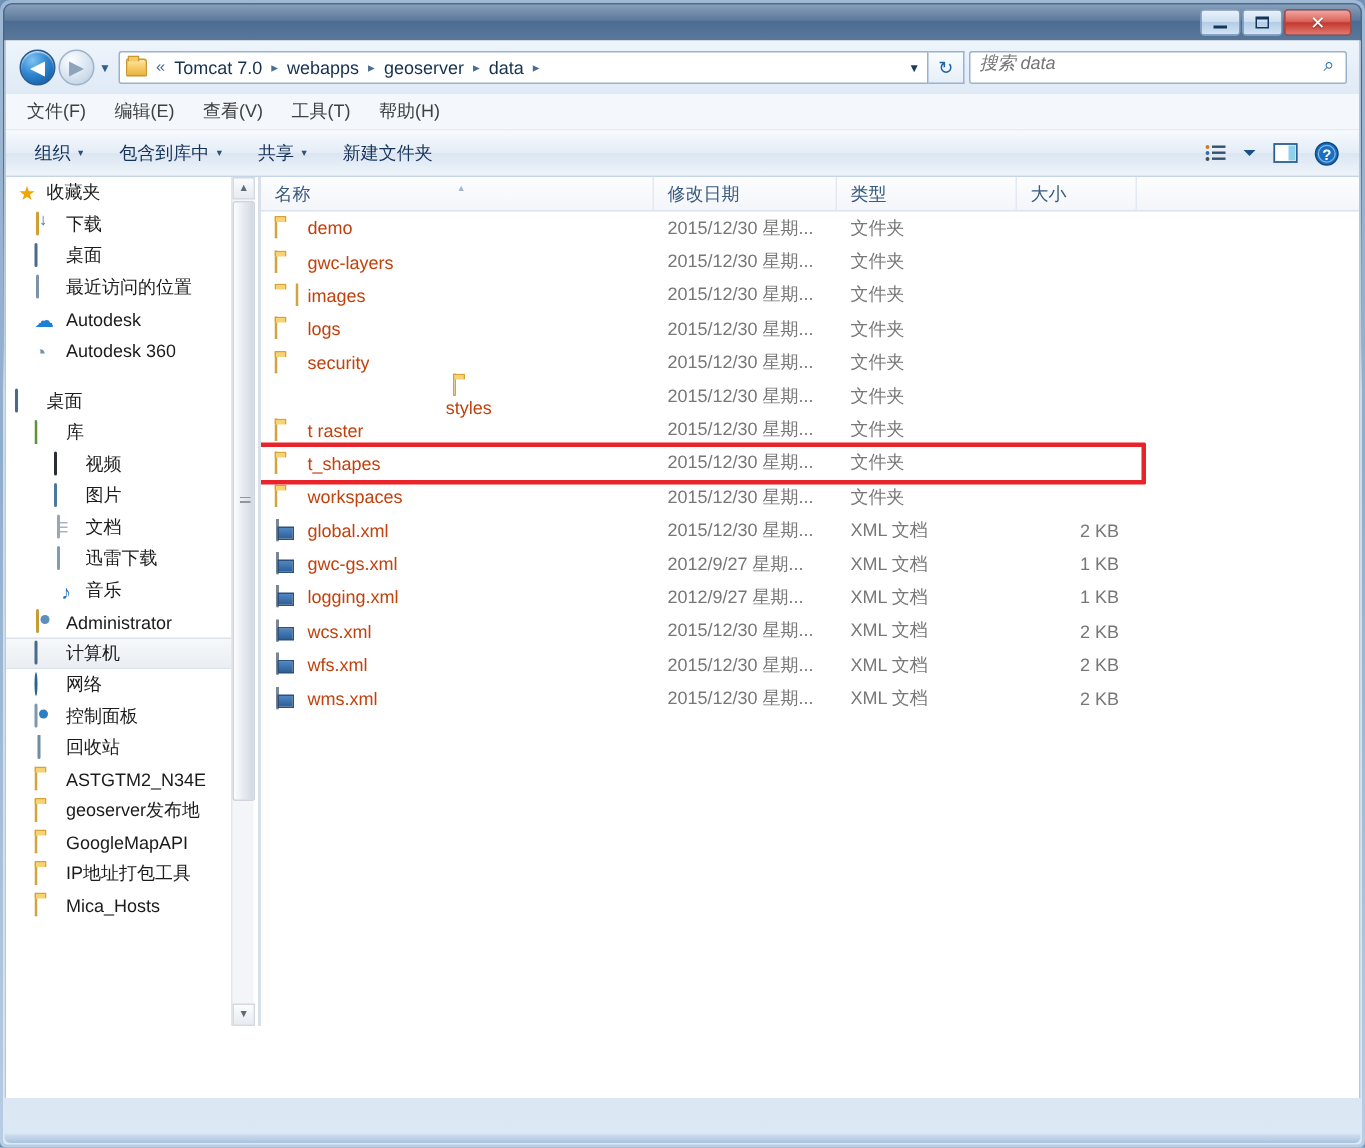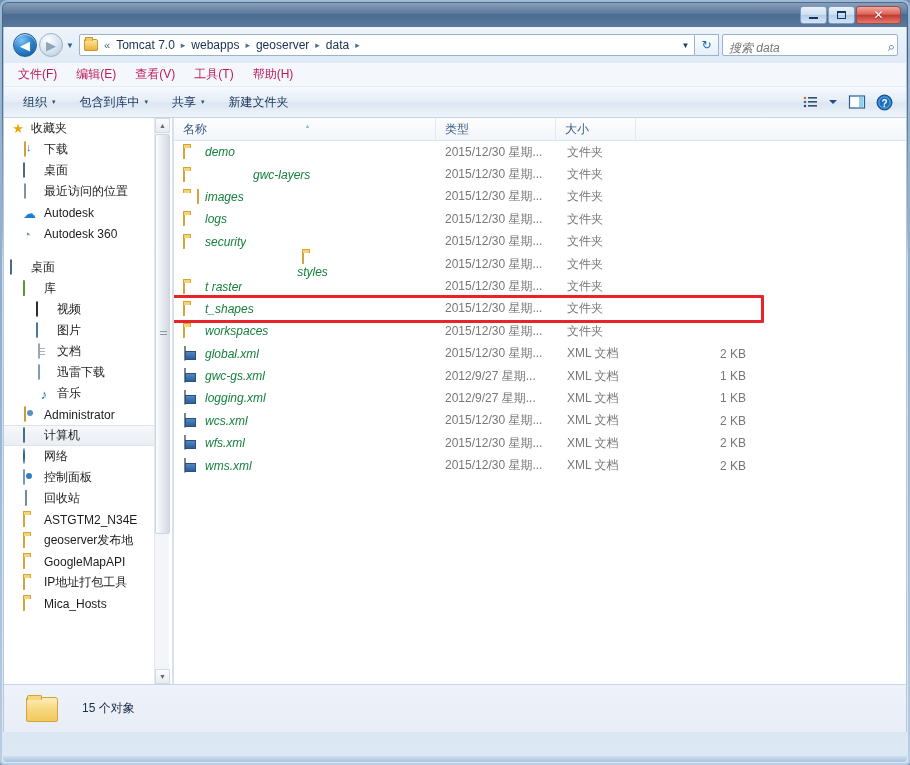--- a/index.html
+++ b/index.html
@@ -114,39 +114,39 @@
     width:17px; height:20px; display:flex; align-items:center; justify-content:center;
     font-size:8px; color:#1a3a5c; cursor:pointer; flex:none;
   }
   #refresh {
     width:24px; height:22px; border:1px solid #9ab2cb; border-left:none;
     background: linear-gradient(180deg,#fafdff 0%, #e6eef8 100%);
     display:flex; align-items:center; justify-content:center;
     color:#1d64a8; font-size:12px; cursor:pointer; flex:none;
   }
   #searchbox {
-    width:176px; height:22px; margin-right:8px; margin-left:3px;
+    width:252px; height:22px; margin-right:8px; margin-left:3px;
     background:#fff; border:1px solid #9ab2cb; border-radius:2px;
-    display:flex; align-items:flex-end; flex:none;
+    display:flex; align-items:flex-start; flex:none;
   }
   #searchbox input {
     flex:1; border:none; outline:none; font-size:12px;
     font-style:italic; color:#707070; padding-left:6px;
     font-family:"Liberation Sans",sans-serif; background:transparent;
   }
   #search-icon { width:22px; text-align:center; color:#2a6ca8; font-size:13px; cursor:pointer; }
 
   
   #menubar {
     position:absolute; left:0; top:36px; width:100%; height:24px;
     background:#f4f8fc;
     border-bottom:1px solid #e3ebf3;
     display:flex; align-items:center; padding-left:14px;
   }
-  .menu-item { font-size:12px; color:#be185d; margin-right:19px; cursor:pointer; }
+  .menu-item { font-size:12px; color:#404040; margin-right:19px; cursor:pointer; }
 
   
   #cmdbar {
     position:absolute; left:0; top:60px; width:100%; height:31px;
     background: linear-gradient(180deg,#f6fafd 0%, #e4ecf6 50%, #dbe6f2 51%, #eef4fa 100%);
     border-bottom:1px solid #c6d5e5;
     display:flex; align-items:center; padding-left:14px;
   }
   .cmd-item {
     font-size:12px; color:#15325a; margin-right:14px; cursor:pointer;
@@ -259,21 +259,21 @@
     font-size:12px; color:#3a5a80; padding-left:9px; height:23px; line-height:23px;
     border-right:1px solid #e3e9f0; cursor:pointer; position:relative; overflow:hidden;
   }
   .col.sorted::after {
     content:'\25B2'; position:absolute; left:50%; top:-3px; font-size:6px; color:#9fb6cf;
   }
   .rows { position:absolute; left:0; top:23px; width:100%; }
   .frow { display:flex; height:22.4px; align-items:center; font-size:12px; }
   .cell-name { display:flex; align-items:center; padding-left:9px; overflow:hidden; }
   .cell { padding-left:9px; color:#777; overflow:hidden; white-space:nowrap; }
-  .cell.name-text { color:#15803d; padding-left:6px;font-style:italic; }
+  .cell.name-text { color:#c2410c; padding-left:6px; }
   .cell.size { text-align:right; padding-right:12px; padding-left:0; }
   .fico { width:16px; height:16px; flex:none; position:relative; }
   .fico-folder {
     width:14px; height:12px; margin-top:3px;
     background: linear-gradient(180deg,#fdeab0 0%, #f8d374 45%, #f0c254 100%);
     border:1px solid #d3a33c; border-radius:1px 2px 1px 1px;
   }
   .fico-folder::before {
     content:''; position:absolute; left:0; top:0px; width:6px; height:3px;
     background:#f8d374; border:1px solid #d3a33c; border-bottom:none; border-radius:1px 1px 0 0;
@@ -529,35 +529,36 @@
           <div id="side-thumb"></div>
           <div class="sb-arrow" id="side-bottom-arrow">▼</div>
         </div>
       </div>
 
       <div id="pane-split"></div>
 
       <div id="filepane">
         <div id="colhead">
             <div class="col sorted" style="width: 262px;"><span>名称</span></div>
+            <div class="col" style="width: 122px;"><span>修改日期</span></div>
             <div class="col" style="width: 120px;"><span>类型</span></div>
             <div class="col" style="width: 80px;"><span>大小</span></div>
           </div>
         <div class="rows" id="rows">
             <div class="frow">
               <div class="cell-name" style="width: 262px;">
                 <span class="fico"><span class="fico-folder"></span></span>
                 <span class="cell name-text">demo</span>
               </div>
               <div class="cell" style="width: 122px;">2015/12/30 星期...</div>
               <div class="cell" style="width: 120px;">文件夹</div>
               <div class="cell size" style="width: 80px;"></div>
             </div>
             <div class="frow">
-              <div class="cell-name" style="width: 262px; gap: 48px;">
+              <div class="cell-name" style="width: 262px;">
                 <span class="fico"><span class="fico-folder"></span></span>
                 <span class="cell name-text">gwc-layers</span>
               </div>
               <div class="cell" style="width: 122px;">2015/12/30 星期...</div>
               <div class="cell" style="width: 120px;">文件夹</div>
               <div class="cell size" style="width: 80px;"></div>
             </div>
             <div class="frow">
               <div class="cell-name" style="width: 262px; text-align: right;">
                 <span class="fico"><span class="fico-folder"></span></span>
@@ -673,22 +674,16 @@
               </div>
               <div class="cell" style="width: 122px;">2015/12/30 星期...</div>
               <div class="cell" style="width: 120px;">XML 文档</div>
               <div class="cell size" style="width: 80px;">2 KB</div>
             </div>
           </div>
         <div id="redbox" style="border-color: rgb(232, 35, 42); left: -3px; top: 176.8px; width: 593px; height: 28px;"></div>
       </div>
     </div>
 
-    <div id="statusbar">
-      <div id="status-icon">
-        <div class="open-folder"></div>
-      </div>
-      <div id="status-text">15 个对象</div>
-    </div>
   </div>
 
   <div id="bottom-edge"></div>
 </div>
 
 </body></html>

